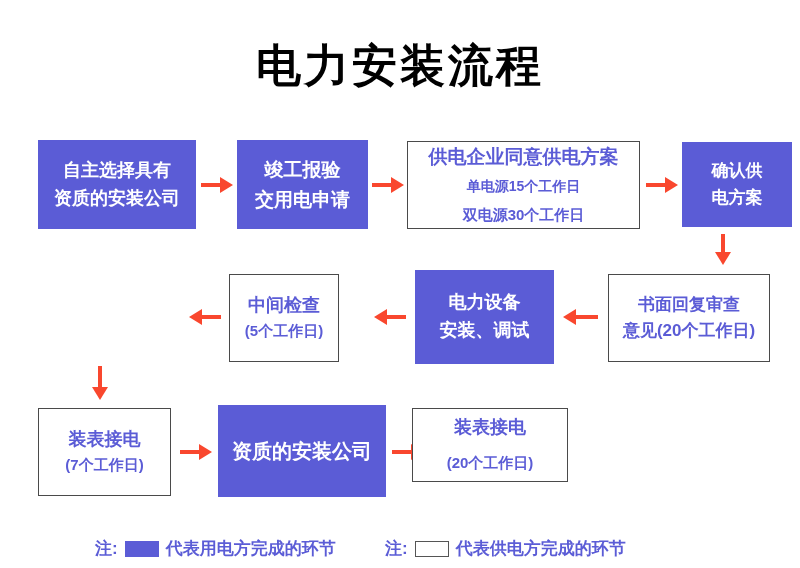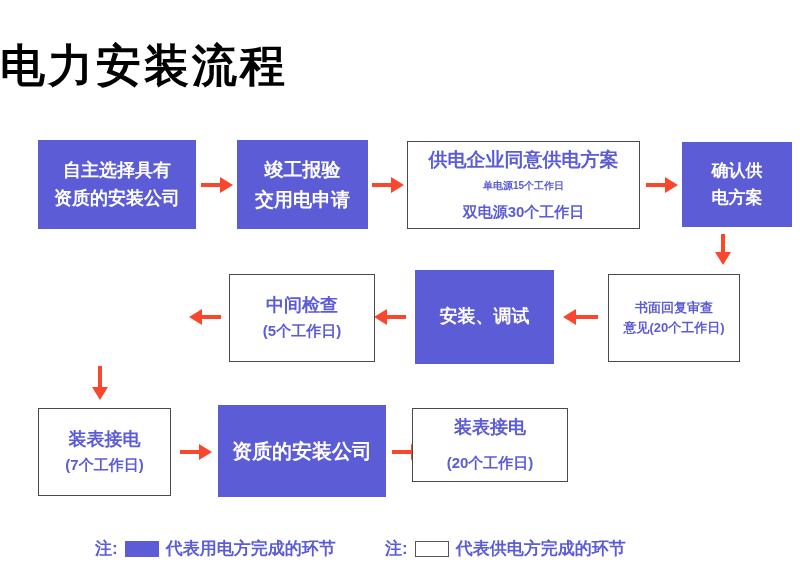--- a/index.html
+++ b/index.html
@@ -1,21 +1,21 @@
 <!DOCTYPE html>
 <html><head>
 <meta charset="utf-8">
 <style>
   html,body{margin:0;padding:0;background:#fff;}
   .stage{
     position:relative;width:800px;height:568px;background:#ffffff;
     font-family:"Liberation Sans",sans-serif;overflow:hidden;
   }
   .title{
-    position:absolute;left:0;top:36px;width:100%;text-align:left;
+    position:absolute;left:0;top:36px;width:100%;text-align:center;
     font-size:45px;font-weight:900;color:#000;letter-spacing:3px;
   }
   .box{
     position:absolute;box-sizing:border-box;display:flex;flex-direction:column;
     align-items:center;justify-content:center;text-align:center;font-weight:bold;
   }
   .filled{background:#5b5cd6;color:#ffffff;}
   .outline{background:#ffffff;border:1px solid #4a4a4a;color:#5b5cd6;}
   .line{display:block;line-height:1.55;}
   .heading{display:block;line-height:1.3;}
@@ -63,47 +63,48 @@
 
   <div class="box filled" style="left:237px;top:140px;width:131px;height:89px;font-size:19px">
     <span class="line">竣工报验</span>
     <span class="line">交用电申请</span>
   </div>
 
   <div class="ar" style="left:372px;top:183px;width:19px"></div>
 
   <div class="box outline" style="left:407px;top:141px;width:233px;height:88px;gap:7px">
     <span class="heading" style="font-size:19px">供电企业同意供电方案</span>
-    <span class="subline" style="font-size:10px">单电源15个工作日</span>
+    <span class="subline" style="font-size:14px">单电源15个工作日</span>
     <span class="subline" style="font-size:15px">双电源30个工作日</span>
   </div>
 
   <div class="ar" style="left:646px;top:183px;width:19px"></div>
 
   <div class="box filled" style="left:682px;top:142px;width:110px;height:85px;font-size:17px">
     <span class="line">确认供</span>
     <span class="line">电方案</span>
   </div>
 
   <div class="ad" style="left:721px;top:234px;height:18px"></div>
 
-  <div class="box outline" style="left:608px;top:274px;width:132px;height:88px;font-size:13px">
+  <div class="box outline" style="left:608px;top:274px;width:162px;height:88px;font-size:17px">
     <span class="line">书面回复审查</span>
     <span class="line">意见(20个工作日)</span>
   </div>
 
   <div class="al" style="left:576px;top:315px;width:22px"></div>
 
   <div class="box filled" style="left:415px;top:270px;width:139px;height:94px;font-size:18px">
+    <span class="line">电力设备</span>
     <span class="line">安装、调试</span>
   </div>
 
   <div class="al" style="left:387px;top:315px;width:19px"></div>
 
-  <div class="box outline" style="left:229px;top:274px;width:146px;height:88px;gap:3px">
+  <div class="box outline" style="left:229px;top:274px;width:110px;height:88px;gap:3px">
     <span class="heading" style="font-size:18px">中间检查</span>
     <span class="subline" style="font-size:15px">(5个工作日)</span>
   </div>
 
   <div class="al" style="left:202px;top:315px;width:19px"></div>
 
 
   <div class="ad" style="left:98px;top:366px;height:21px"></div>
 
   <div class="box outline" style="left:38px;top:408px;width:133px;height:88px;gap:3px">

